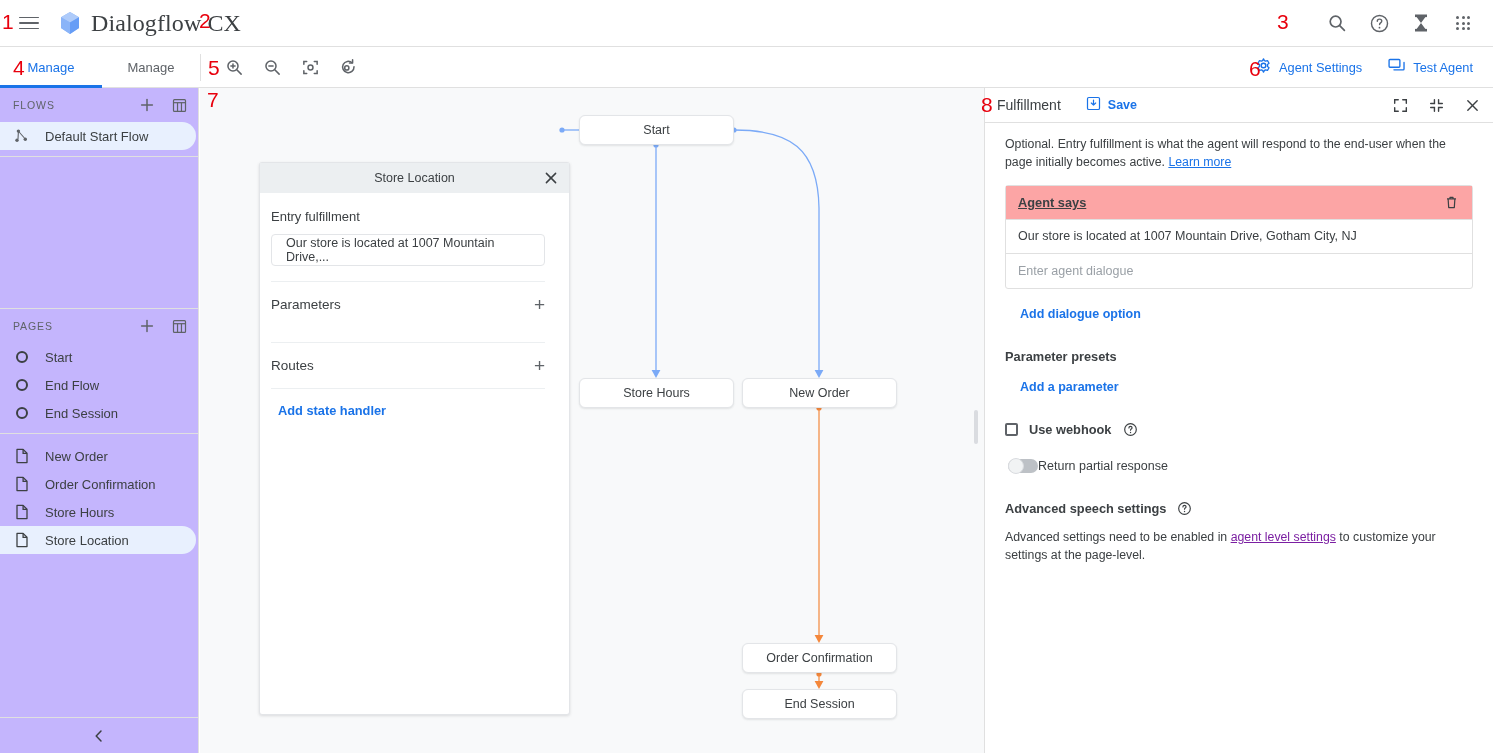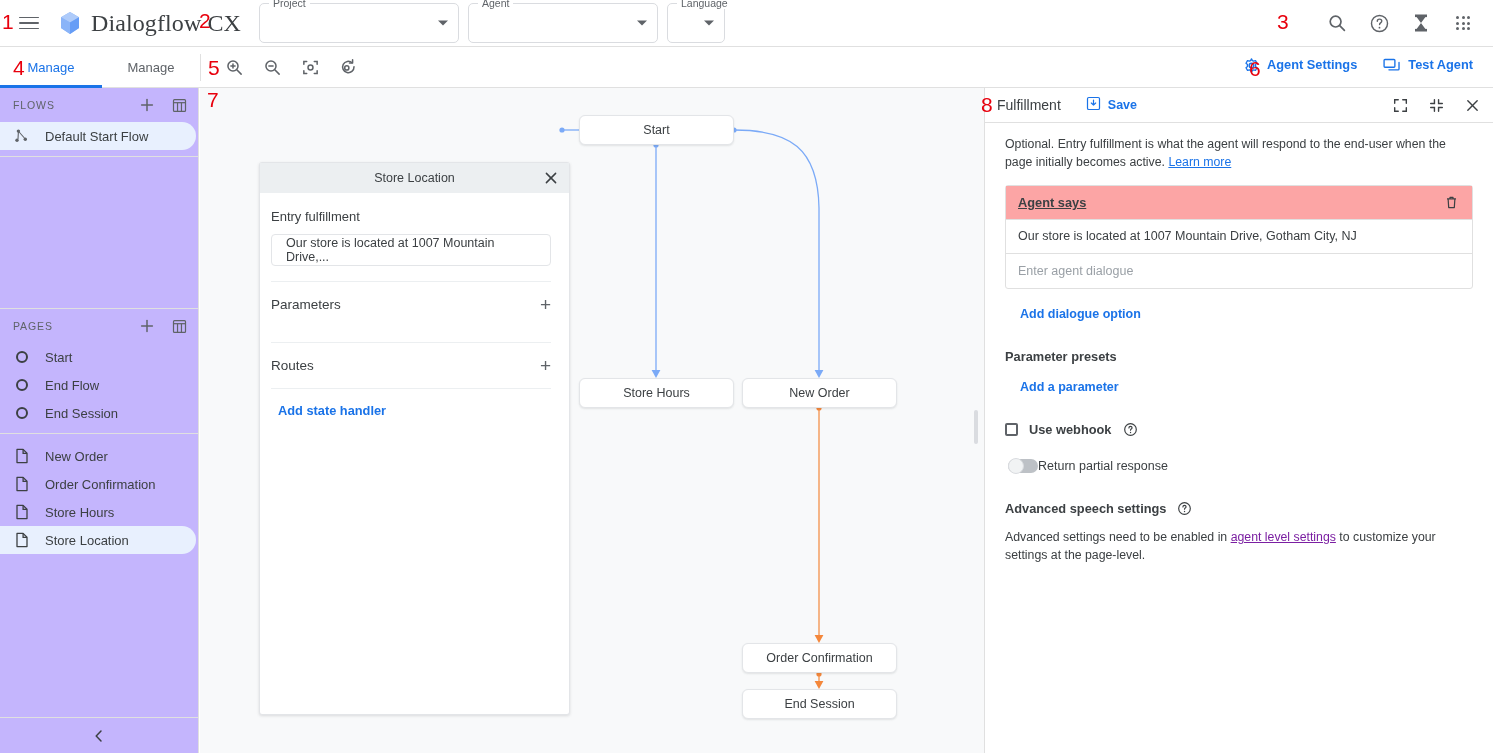--- a/index.html
+++ b/index.html
@@ -87,21 +87,21 @@
   .tab.manage { width: 98px; }
   .tab.active { color:#1a73e8; }
   .tab.active::after {
     content:''; position:absolute; bottom:0; left:0; right:0; height:3px; background:#1a73e8;
   }
   .tb-sep { width:1px; height:27px; background:#e0e0e0; margin-left: 0px; }
   .zoom-tools { display:flex; align-items:center; gap:16px; margin-left:22px; }
   .ztool { width:22px; height:22px; display:flex;align-items:center;justify-content:center; cursor:pointer; color:#5f6368;}
 
   .toolbar-right { margin-left:auto; display:flex; align-items:center; gap:26px; padding-right:20px; }
-  .tbtn { display:flex; gap:7px; color:#1a73e8; font-size:12.8px; font-weight:bold; cursor:pointer; }
+  .tbtn { display:flex; align-items:center; gap:7px; color:#1a73e8; font-size:12.8px; font-weight:normal; cursor:pointer; }
 
   
   .sidebar {
     position:absolute; top:88px; left:0; width:199px; height:665px;
     background:#c4b5fd; border-right:1px solid #e0e0e0;
     display:flex; flex-direction:column;
   }
   .sec-head {
     display:flex; align-items:center; height:34px; padding: 0 10px 0 13px;
   }
@@ -158,21 +158,21 @@
     background:#fff; border:1px solid #e3e5e8; border-radius:3px;
     box-shadow: 0 1px 3px rgba(60,64,67,.16);
     display:flex; flex-direction:column;
   }
   .pc-head {
     height:30px; background:#eceff1; display:flex; align-items:center;
     justify-content:center; position:relative;
     font-size:12.5px; color:#3c4043;
   }
   .pc-close { position:absolute; right:9px; top:50%; transform:translateY(-50%); width:18px;height:18px; display:flex;align-items:center;justify-content:center; cursor:pointer; color:#3c4043;}
-  .pc-body { padding: 12px 18px 0 11px; }
+  .pc-body { padding: 12px 24px 0 11px; }
   .pc-label { font-size:13px; color:#3c4043; margin: 4px 0 10px 0; }
   .pc-field {
     border:1px solid #e3e5e8; border-radius:4px; height:32px;
     display:flex; align-items:center; padding: 0 14px;
     font-size:12.5px; color:#3c4043; cursor:pointer;
   }
   .pc-row {
     margin-top:15px; border-top:1px solid #eceff1;
     height:46px; display:flex; align-items:center; justify-content:space-between;
     font-size:13.5px; color:#3c4043;
@@ -242,34 +242,20 @@
         <svg width="22" height="24" viewBox="0 0 22 24">
           <path d="M11 1 L20 6.2 V17 L11 23 L2 17 V6.2 Z" fill="#8ab4f8"></path>
           <path d="M11 1 L20 6.2 L11 11.6 L2 6.2 Z" fill="#aecbfa"></path>
           <path d="M11 11.6 L20 6.2 V17 L11 23 Z" fill="#669df6"></path>
           <path d="M11 11.6 L11 23 L2 17 V6.2 Z" fill="#8ab4f8"></path>
         </svg>
       </span>
       <span class="brand">Dialogflow CX</span>
     </div>
 
-    <div class="selects">
-      <div class="mat-select sel-project">
-        <span class="lbl">Project</span>
-        <span class="caret"></span>
-      </div>
-      <div class="mat-select sel-agent">
-        <span class="lbl">Agent</span>
-        <span class="caret"></span>
-      </div>
-      <div class="mat-select sel-language">
-        <span class="lbl">Language</span>
-        <span class="caret"></span>
-      </div>
-    </div>
 
     <div class="header-right">
       <div class="hicon">
         <svg width="20" height="20" viewBox="0 0 20 20" fill="none" stroke="#5f6368" stroke-width="1.7">
           <circle cx="8.6" cy="8.6" r="5.4"></circle>
             <line x1="12.7" y1="12.7" x2="17.4" y2="17.4" stroke-linecap="round"></line>
         </svg>
       </div>
       <div class="hicon">
         <svg width="21" height="21" viewBox="0 0 22 22" fill="none" stroke="#5f6368" stroke-width="1.5">

